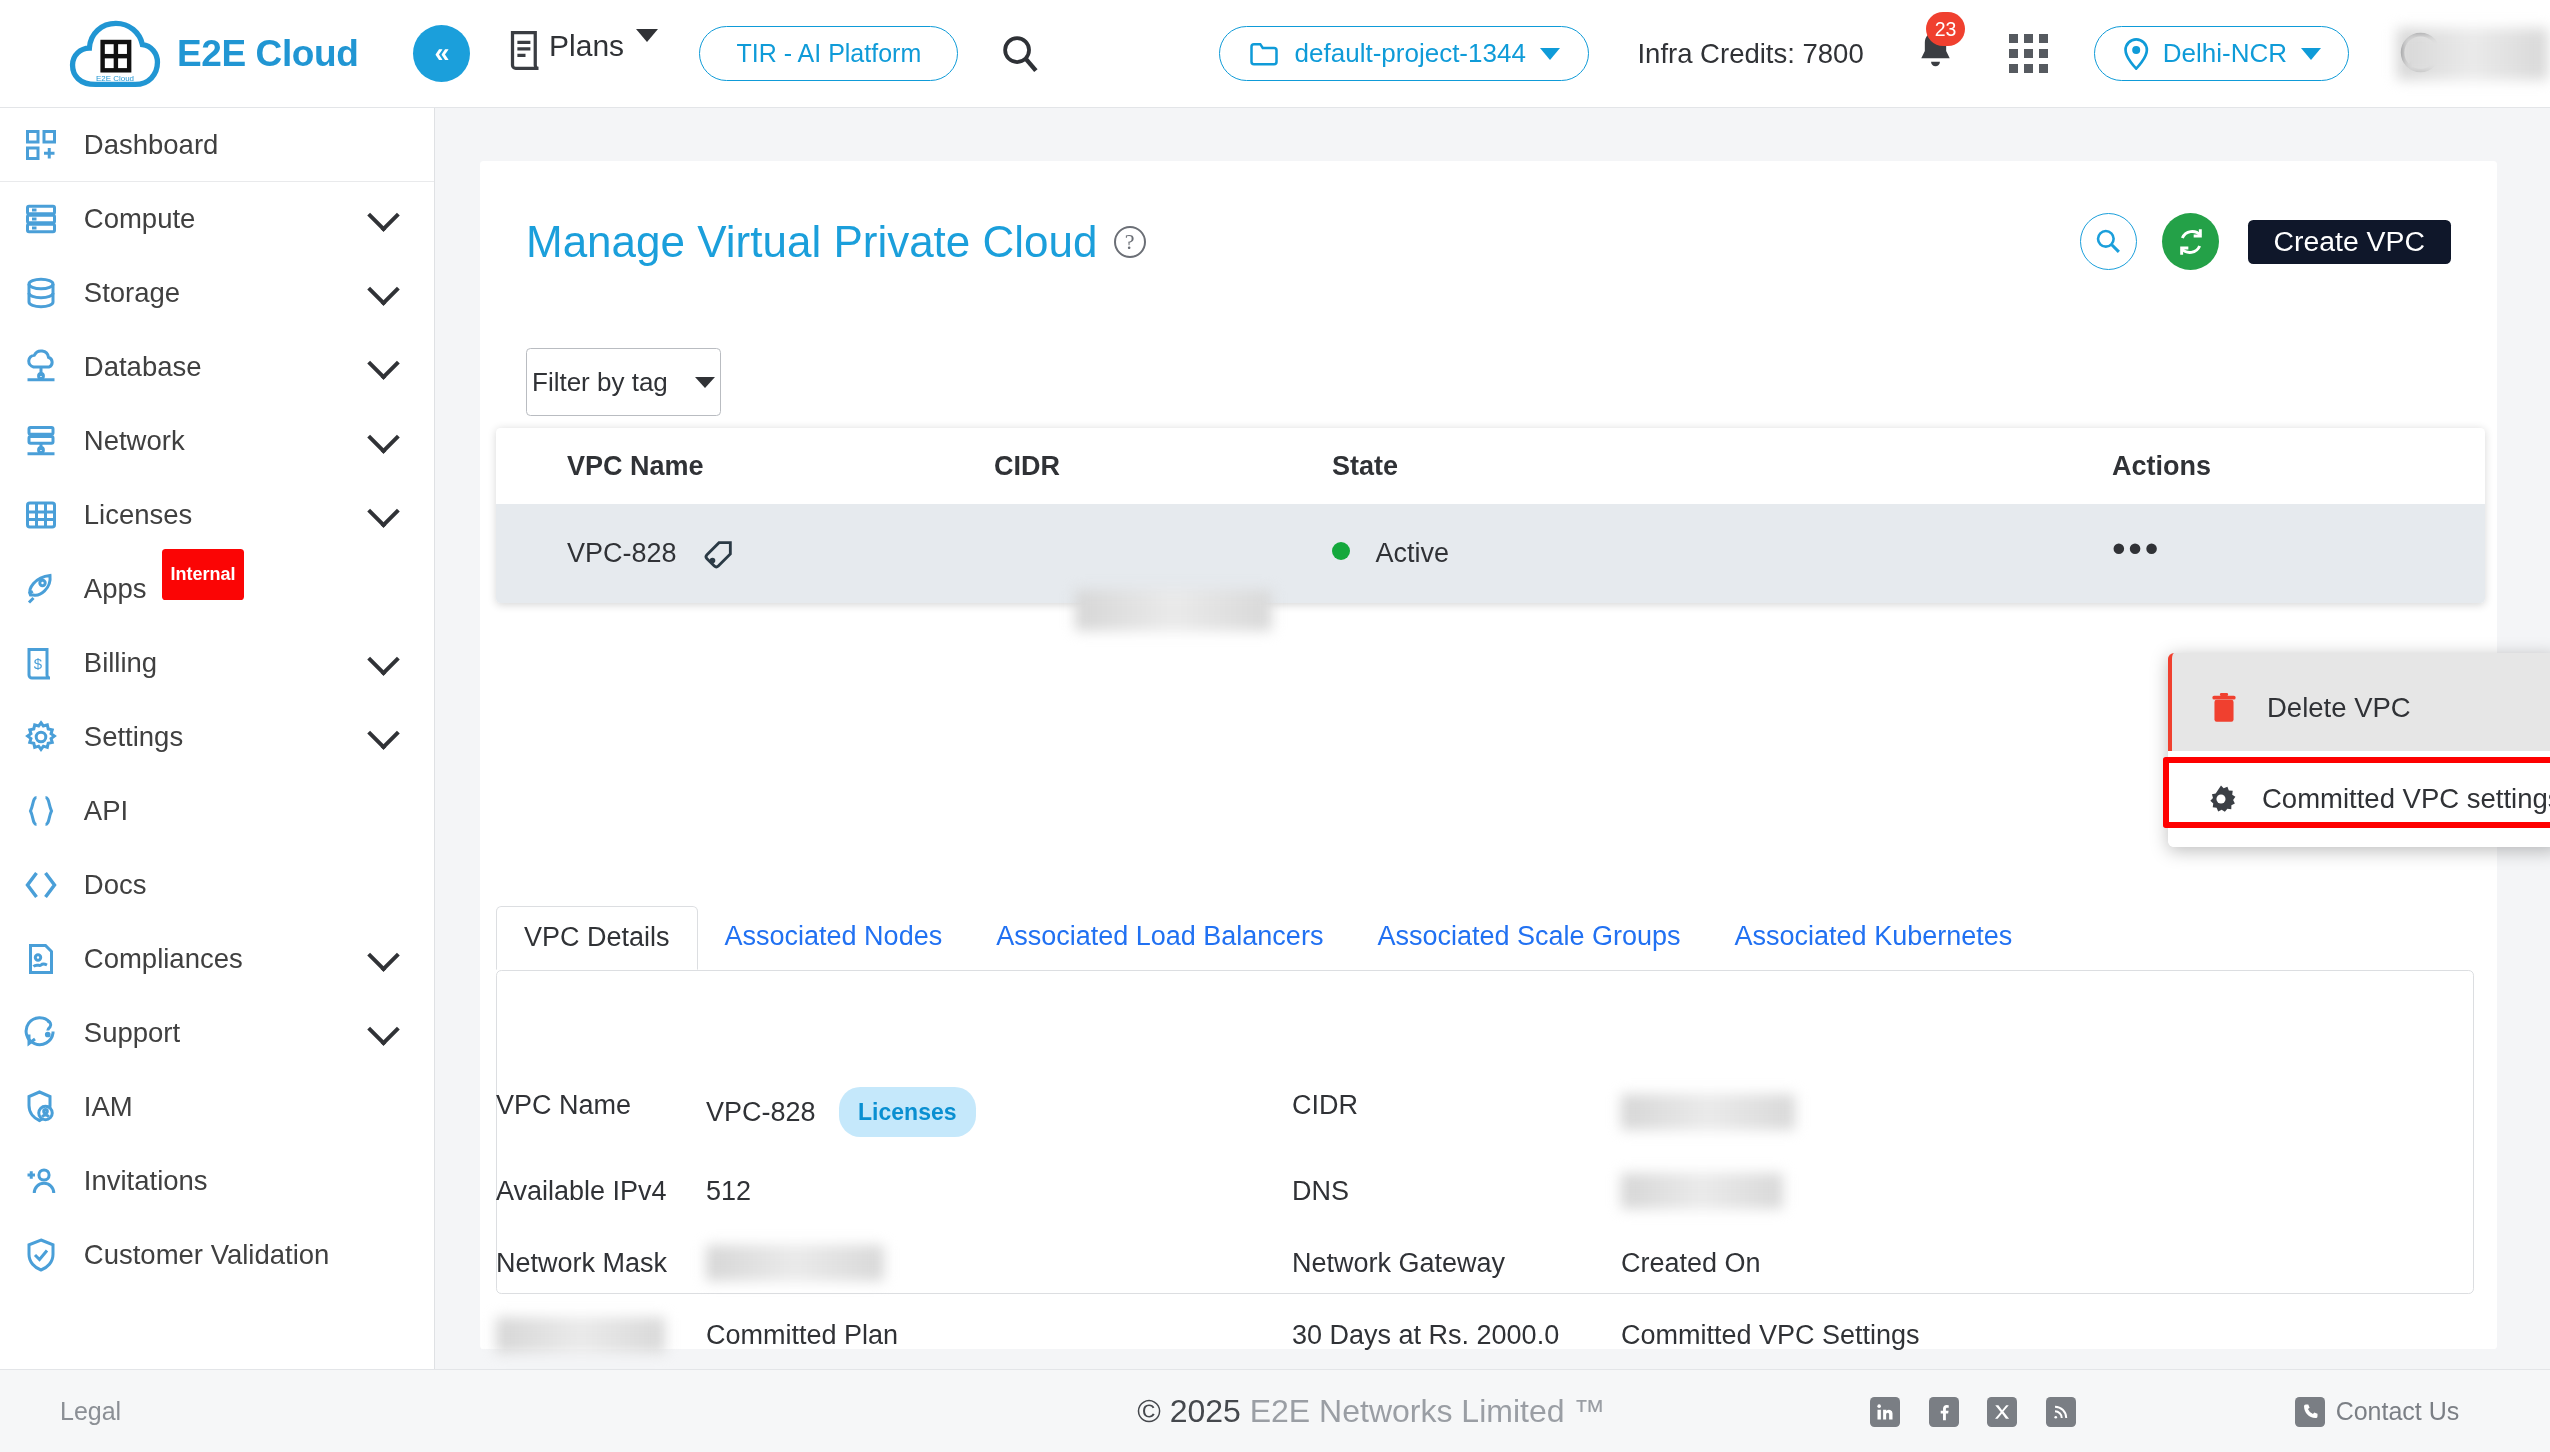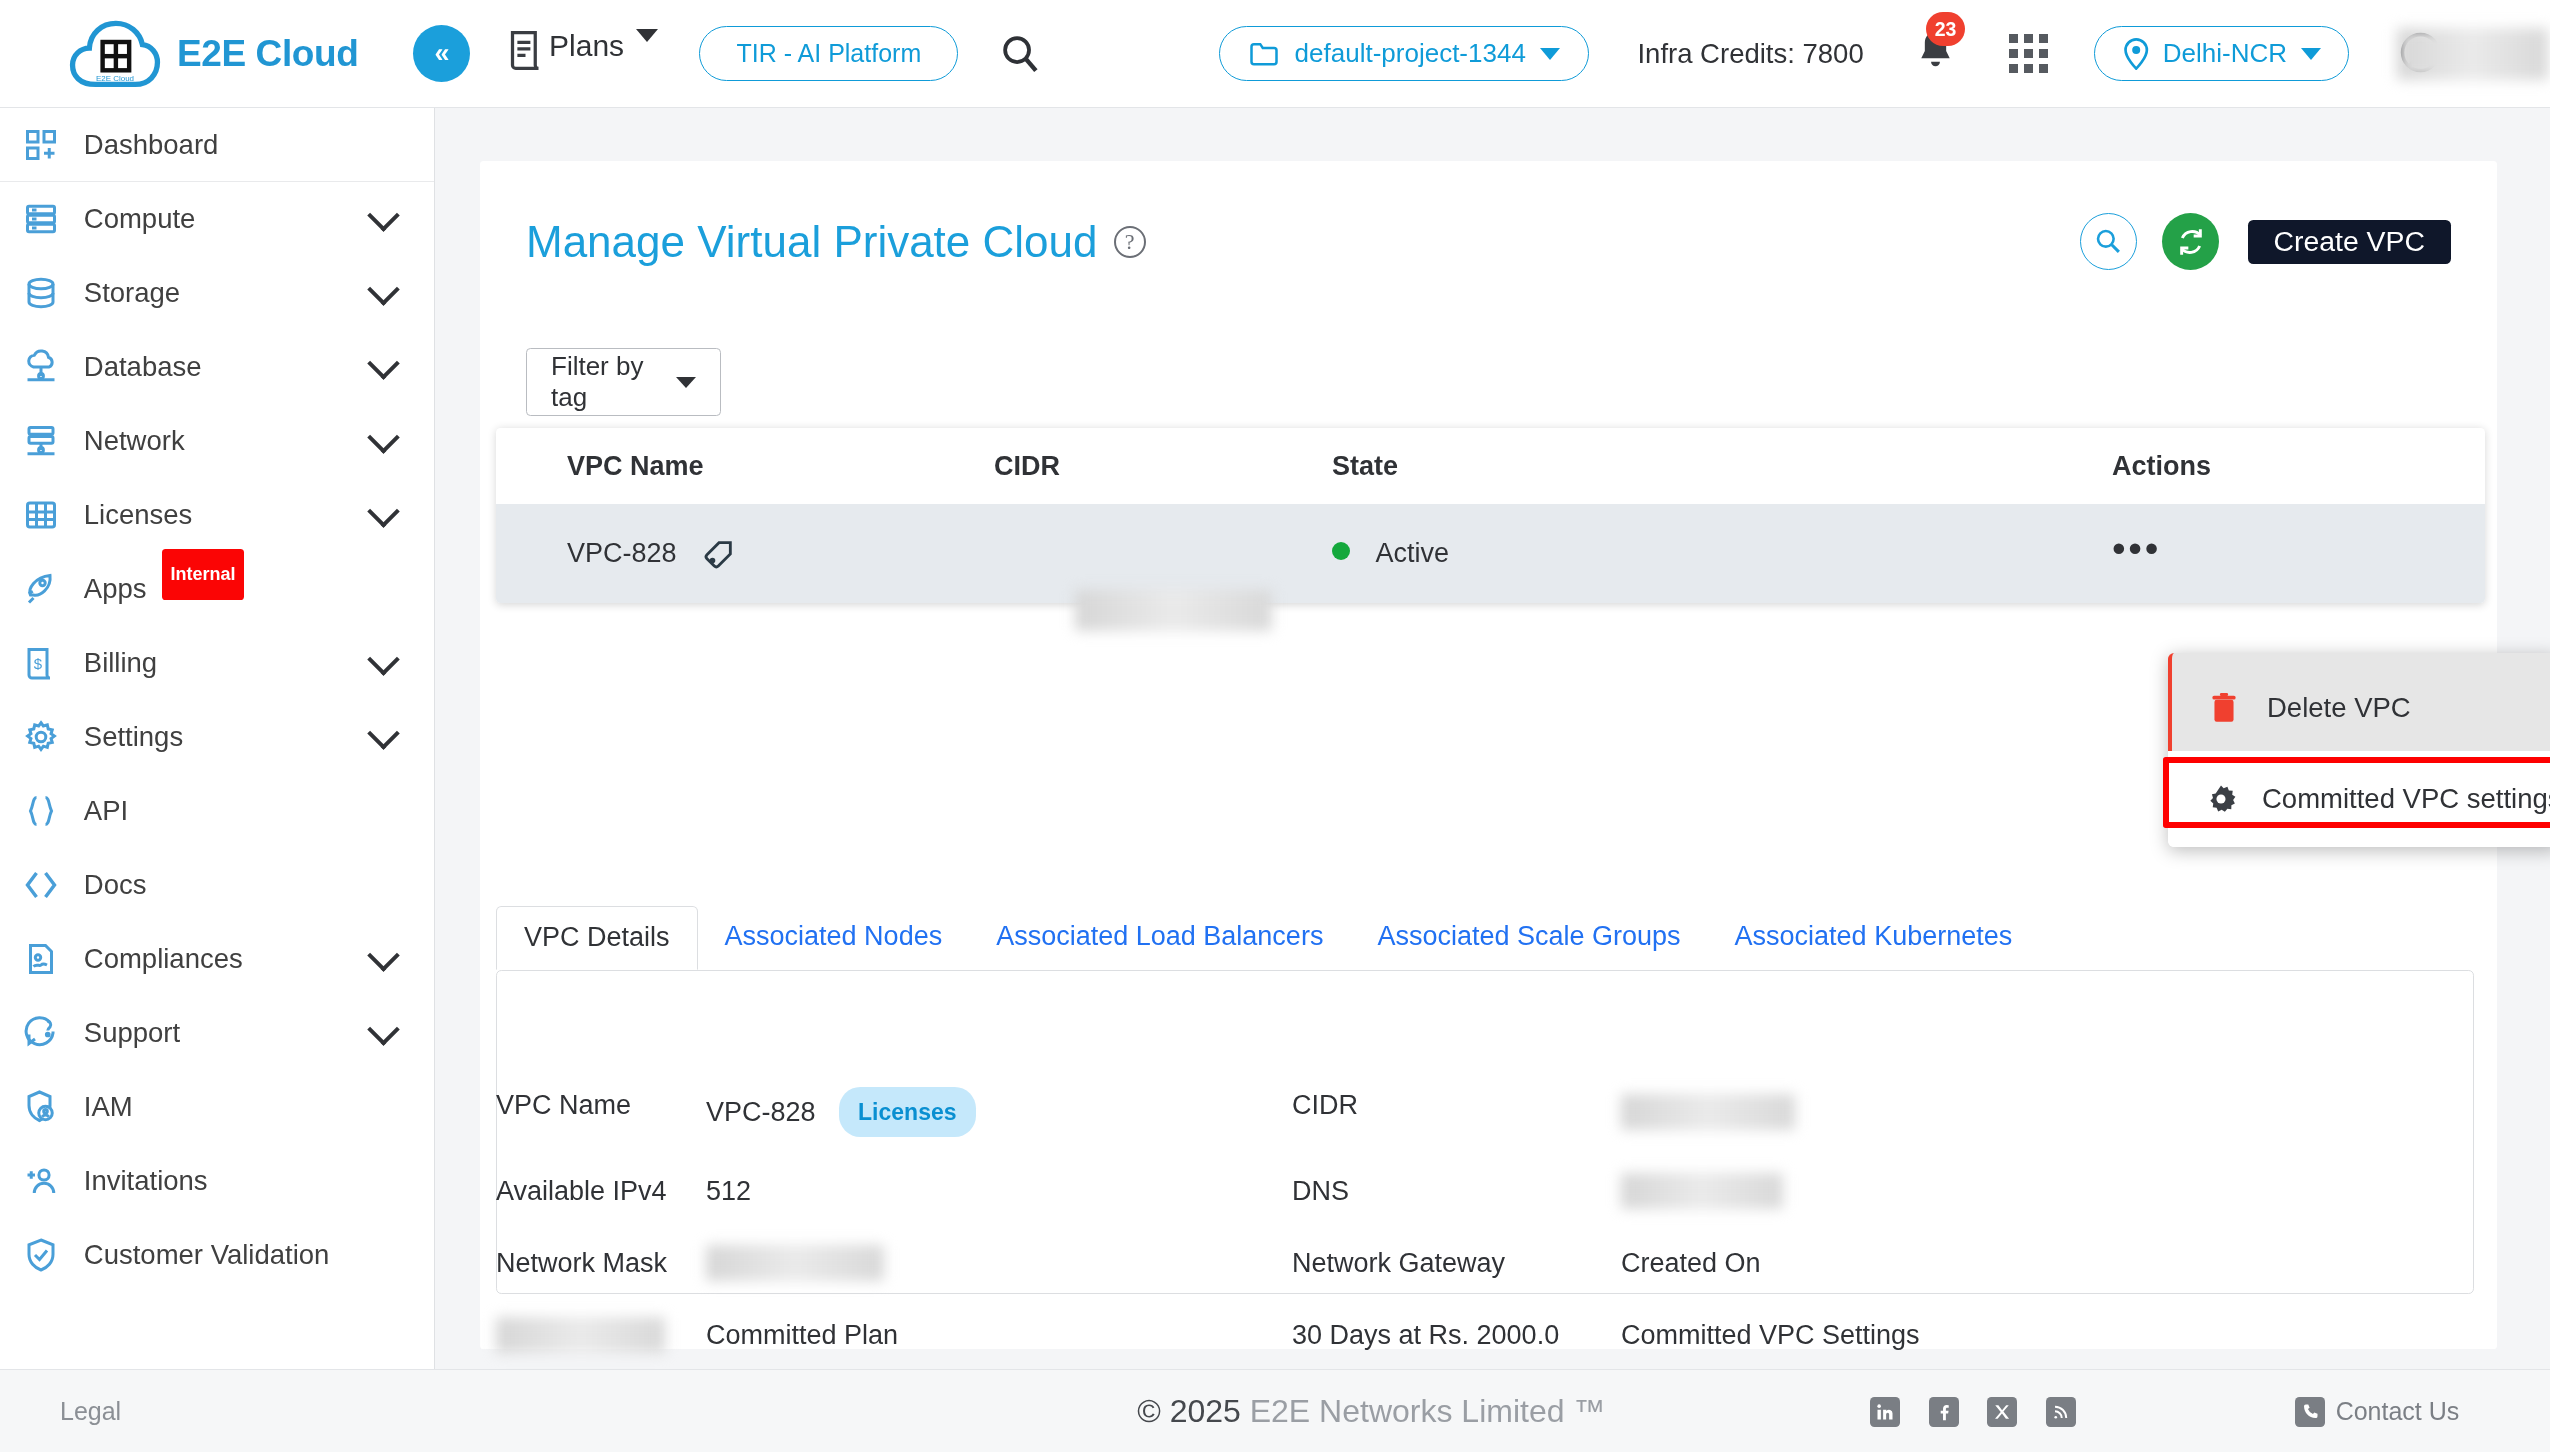--- a/index.html
+++ b/index.html
@@ -52,21 +52,21 @@
   .pill-project .folder { margin-right: 16px; display:flex; }
   .caret-dn-blue {
     display: inline-block; width: 0; height: 0; margin-left: 14.2px;
     border-left: 10.7px solid transparent; border-right: 10.7px solid transparent;
     border-top: 12.4px solid #0f9bd8;
   }
   .credits { margin-left: 48px; font-size: 27.5px; color: #303236; white-space: nowrap; }
   .bell-wrap { position: relative; margin-left: 50px; cursor: pointer; }
   .bell-badge {
     position: absolute; top: -16px; left: 12.4px;
-    background: #f0402f; color: #fff; font-size: 19.5px; font-weight: bold;
+    background: #f0402f; color: #fff; font-size: 19.5px; font-weight: normal;
     border-radius: 19.5px; min-width: 39px; height: 34px;
     display: flex; align-items: center; justify-content: center; padding: 0 7.1px;
   }
   .grid-apps { margin-left: 52px; display: grid; grid-template-columns: repeat(3, 9px);
     grid-gap: 6.2px; cursor: pointer; }
   .grid-apps i { width: 9px; height: 9px; background: #565a60; display: block; }
   .pill-region { height: 55px; padding: 0 27px; font-size: 26px; margin-left: 46px; }
   .pill-region .pinico { margin-right: 12.4px; display:flex; }
   .user-wrap { display: flex; align-items: center; margin-left: 50px; cursor: pointer; }
   .user-name { font-size: 29px; color: #303236; margin-left: 16px; white-space: nowrap; }
@@ -137,21 +137,21 @@
   .btn-create {
     background: #0f172a; color: #fff; font-size: 28.4px; border: none;
     border-radius: 5.3px; height: 44px; padding: 0 26px; margin-left: 28.4px;
     cursor: pointer; font-family: "Liberation Sans", sans-serif;
   }
 
   .filter-select {
     position: absolute; top: 187px; left: 46px; width: 195px; height: 68px;
     border: 0.9px solid #b9bcc1; border-radius: 4.4px; background: #fff;
     display: flex; align-items: center; justify-content: space-between;
-    padding: 0 24px; cursor: pointer;
+    padding: 0 5px; cursor: pointer;
   }
   .filter-select span { font-size: 26px; color: #303236; }
   .caret-sm {
     width: 0; height: 0; border-left: 10.7px solid transparent;
     border-right: 10.7px solid transparent; border-top: 11.6px solid #303236;
   }
 
   
   .vpc-table {
     position: absolute; top: 267px; left: 16px; width: 1989px;

